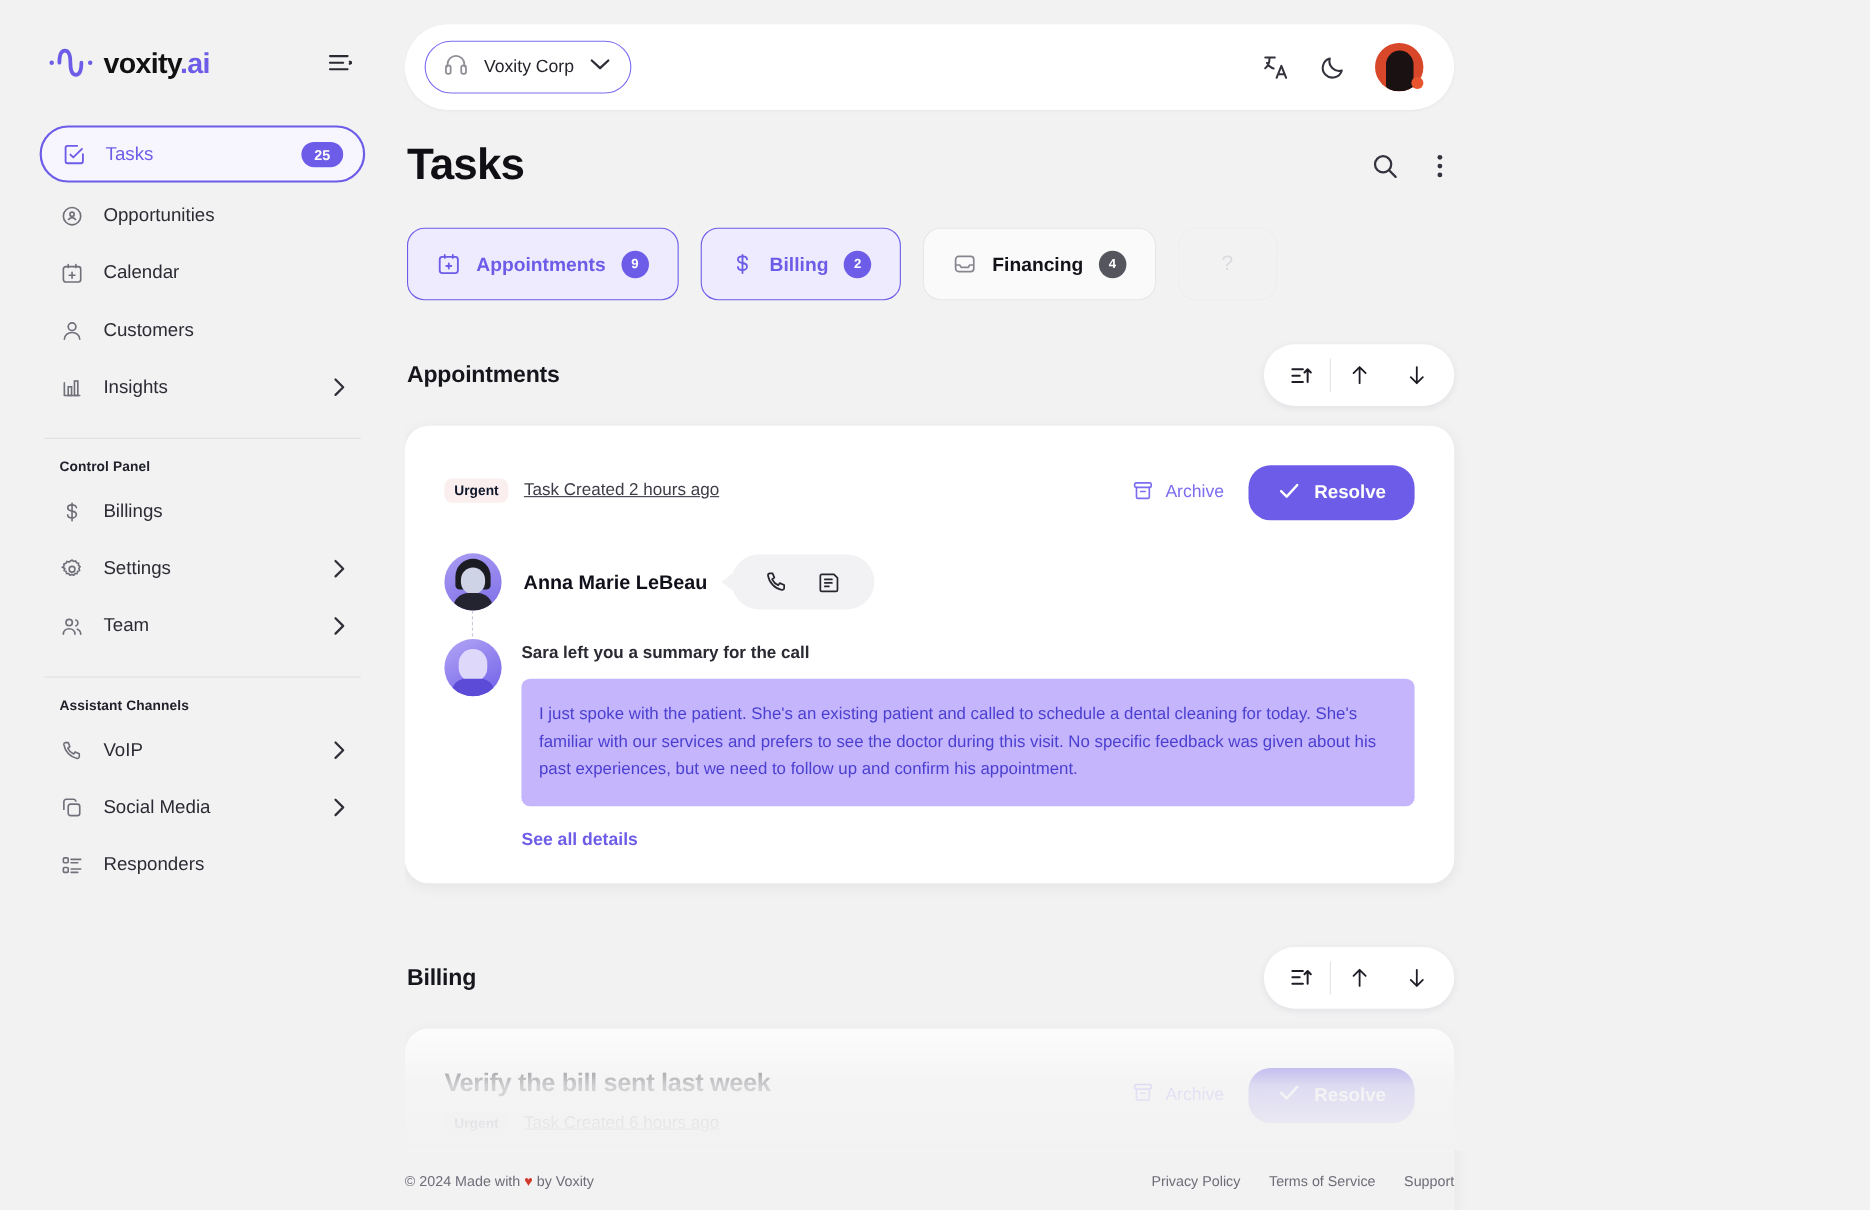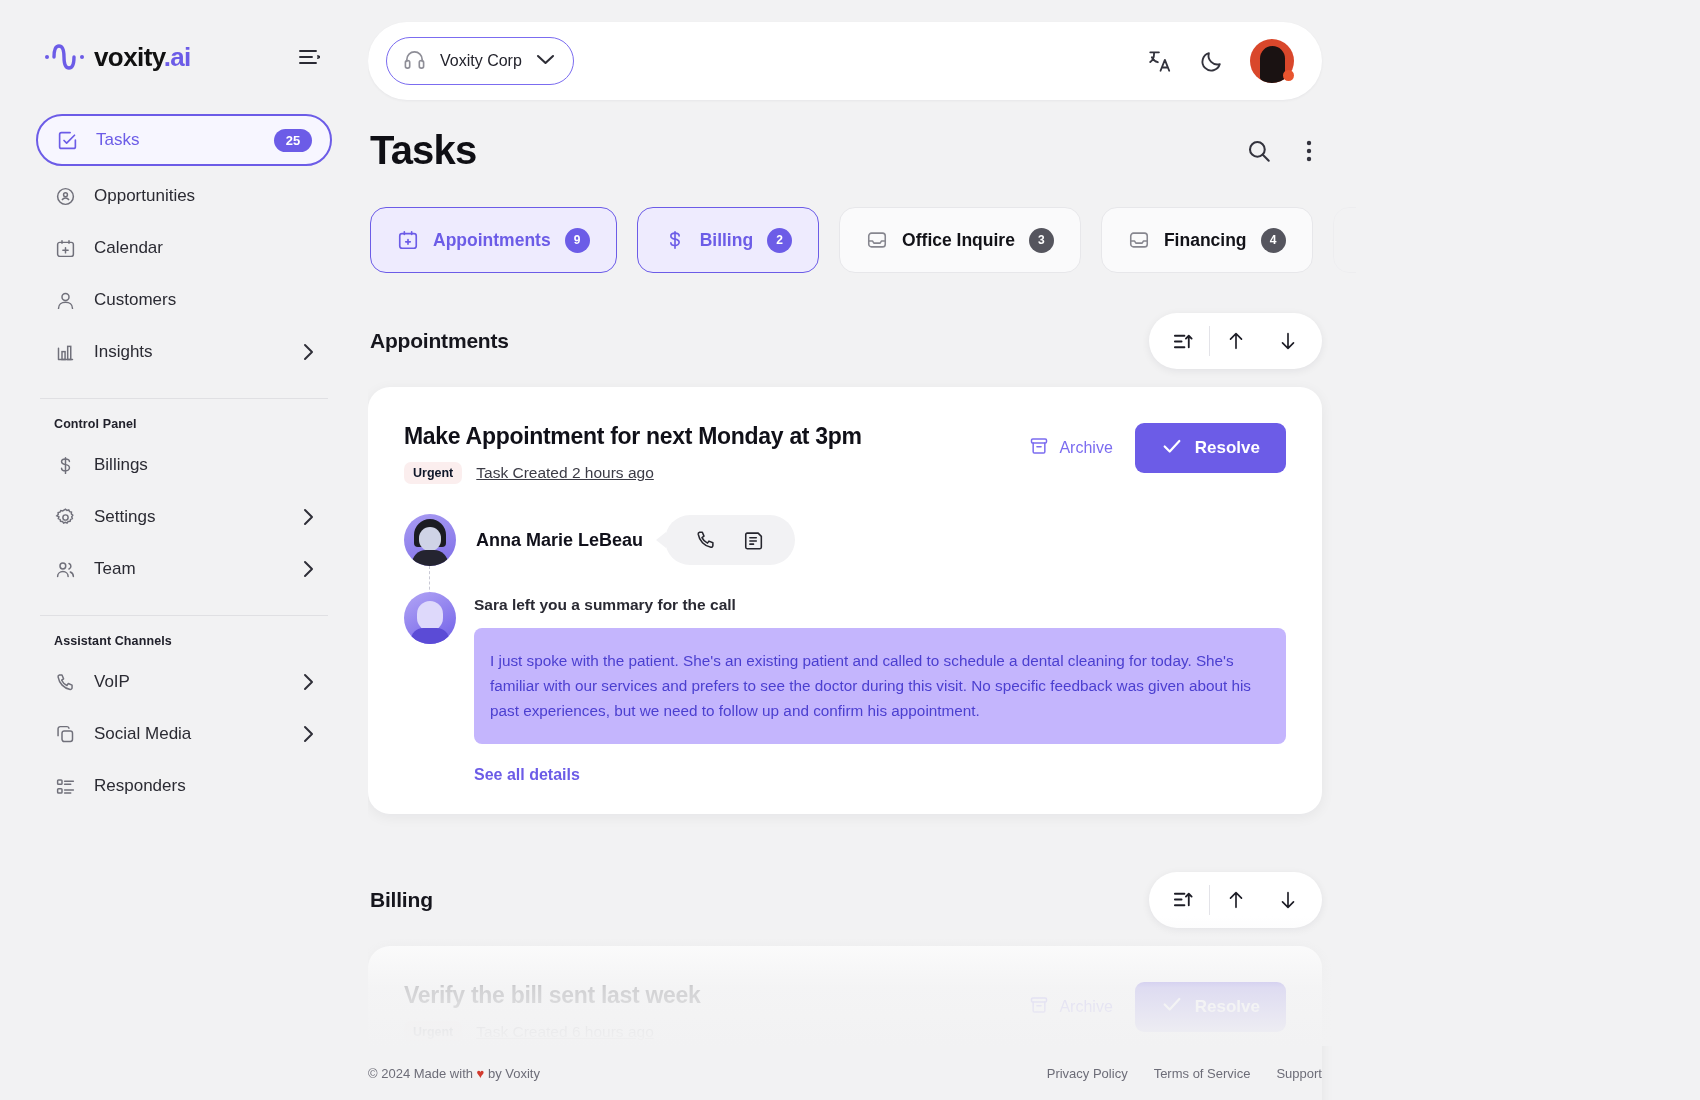--- a/index.html
+++ b/index.html
@@ -126,21 +126,21 @@
   .card-head { display: flex; justify-content: space-between; align-items: flex-start; }
   .task-title { font-size: 23px; font-weight: 800; color: #101018; letter-spacing: -0.3px; }
   .meta-row { display: flex; align-items: center; gap: 14px; margin-top: 12px; }
   .urgent { background: #fbeeee; color: #0f172a; font-size: 12.5px; font-weight: 600; border-radius: 7px; padding: 4px 9px; }
   .meta-text { font-size: 15.5px; color: #3c3c46; text-decoration: underline; }
   .card-actions { display: flex; align-items: center; gap: 22px; }
   .archive-btn { display: flex; align-items: center; gap: 10px; color: #7b6cf0; font-size: 16px; cursor: pointer; }
   .resolve-btn {
     display: flex; align-items: center; gap: 12px;
     background: #6c5ce7; color: #fff; font-size: 17px; font-weight: 600;
-    border: none; border-radius: 9px; height: 50px; padding: 0 26px; cursor: pointer;
+    border: none; border-radius: 20px; height: 50px; padding: 0 26px; cursor: pointer;
   }
 
   .person-row { display: flex; align-items: center; gap: 0; margin-top: 30px; position: relative; }
   .p-avatar { width: 52px; height: 52px; border-radius: 50%; overflow: hidden; background: linear-gradient(160deg,#a99cf2,#7e6ee8); position: relative; flex: 0 0 52px; }
   .p-avatar .hair { position: absolute; left: 10px; top: 5px; width: 32px; height: 28px; background: #1b1b22; border-radius: 16px 16px 4px 4px; }
   .p-avatar .face { position: absolute; left: 15px; top: 13px; width: 22px; height: 24px; background: #cfd3e6; border-radius: 11px; }
   .p-avatar .body { position: absolute; left: 8px; bottom: -4px; width: 36px; height: 20px; background: #242430; border-radius: 14px 14px 0 0; }
   .p-name { font-size: 18px; font-weight: 700; color: #10101a; margin-left: 20px; }
   .bubble-actions {
     position: relative; margin-left: 22px; display: flex; align-items: center; gap: 14px;
@@ -437,30 +437,20 @@
         <span class="tlabel">Billing</span>
         <span class="cnt">2</span>
       </div>
       <div class="tab">
         <span class="ic">
           <svg width="22" height="22" viewBox="0 0 24 24" fill="none" stroke="currentColor" stroke-width="1.7" stroke-linejoin="round">
               <rect x="3" y="4.5" width="18" height="15" rx="3"></rect>
               <path d="M3 13h4l1.6 2.4h6.8L17 13h4"></path>
             </svg>
         </span>
-        <span class="tlabel">Office Inquire</span>
-        <span class="cnt">3</span>
-      </div>
-      <div class="tab">
-        <span class="ic">
-          <svg width="22" height="22" viewBox="0 0 24 24" fill="none" stroke="currentColor" stroke-width="1.7" stroke-linejoin="round">
-              <rect x="3" y="4.5" width="18" height="15" rx="3"></rect>
-              <path d="M3 13h4l1.6 2.4h6.8L17 13h4"></path>
-            </svg>
-        </span>
         <span class="tlabel">Financing</span>
         <span class="cnt">4</span>
       </div>
       <div class="tab ghost">
         <span class="qm">?</span>
       </div>
     </div>
 
     <div class="section-row">
       <div class="section-h">Appointments</div>
@@ -484,21 +474,20 @@
         </div>
       </div>
     </div>
 
     <div class="card-stack">
       <div class="card-under2"></div>
       <div class="card-under1"></div>
       <div class="card">
         <div class="card-head">
           <div>
-            <div class="task-title">Make Appointment for next Monday at 3pm</div>
             <div class="meta-row">
               <span class="urgent">Urgent</span>
               <span class="meta-text">Task Created 2 hours ago</span>
             </div>
           </div>
           <div class="card-actions">
             <div class="archive-btn">
               <span>
                 <svg width="20" height="20" viewBox="0 0 24 24" fill="none" stroke="currentColor" stroke-width="1.8" stroke-linecap="round" stroke-linejoin="round">
                     <rect x="3" y="3.5" width="18" height="5" rx="1.5"></rect>

